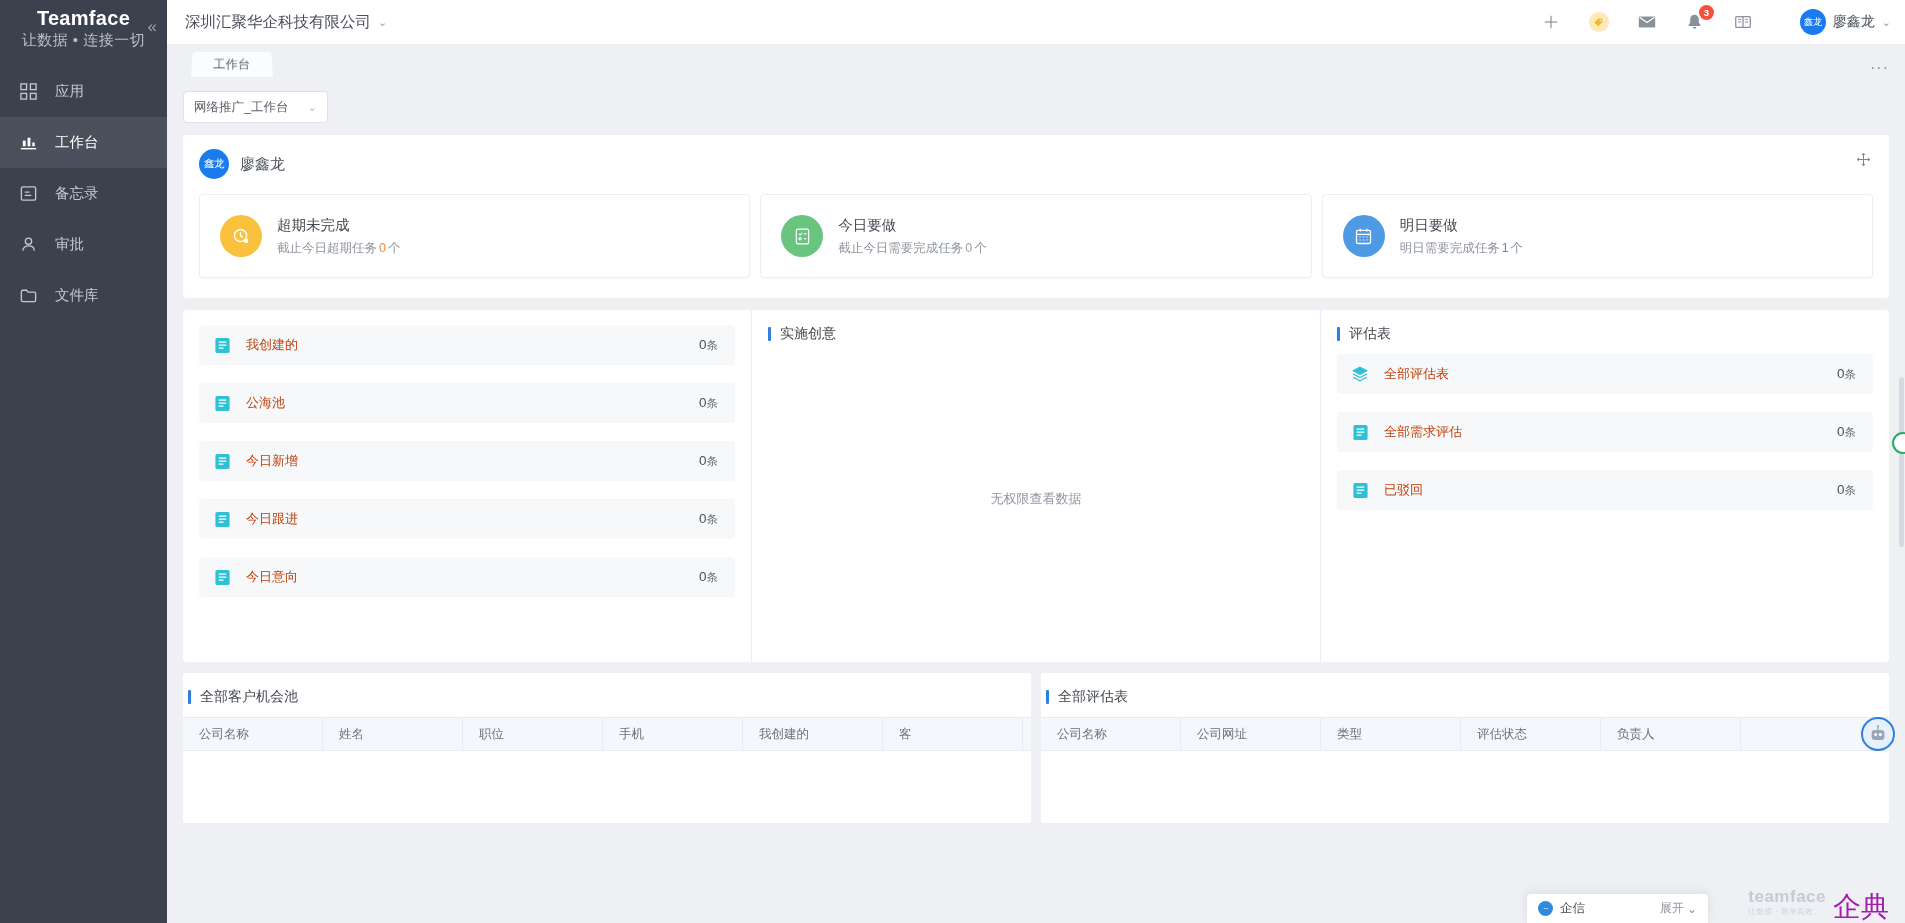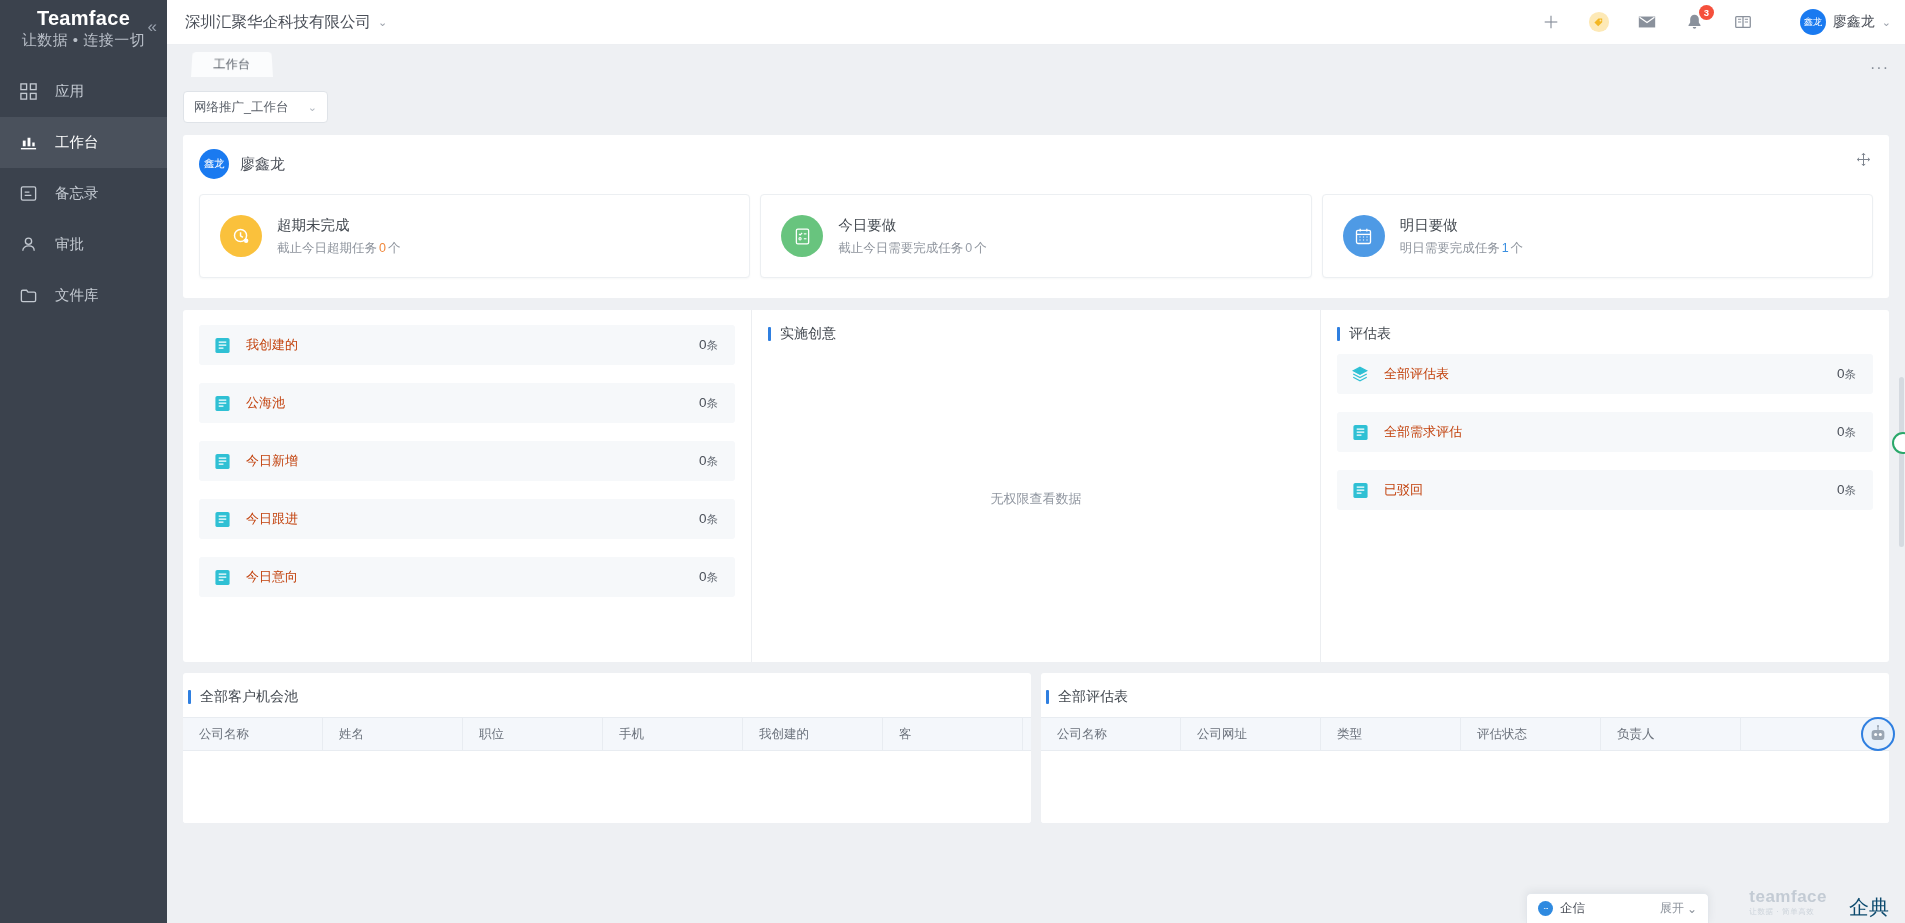--- a/index.html
+++ b/index.html
@@ -212,21 +212,21 @@
   .watermark {
     position: absolute; right: 16px; bottom: 6px;
     display: flex; align-items: flex-end; gap: 7px;
     pointer-events: none;
   }
   .wm-left { display: flex; flex-direction: column; align-items: flex-start; }
   .wm-main { font-size: 17px; color: #c3cbd4; letter-spacing: .5px;
              font-weight: bold; line-height: 17px; }
   .wm-sub { font-size: 7.5px; color: #ccd3da; letter-spacing: .6px;
             margin-top: 2px; }
-  .wm-cn { font-size: 20px; color: #0c4a6e; line-height: 20px; margin-left: 15px; }
+  .wm-cn { font-size: 28px; color: #a21caf; line-height: 20px; }
 
   .bot-fab {
     position: absolute; right: 10px; top: 640px;
     width: 34px; height: 34px; border-radius: 50%;
     background: #e8f1fb; border: 2px solid #2f7fe0;
     display: flex; align-items: center; justify-content: center;
     cursor: pointer; z-index: 6;
   }
   .edge-green {
     position: absolute; right: -9px; top: 355px;

